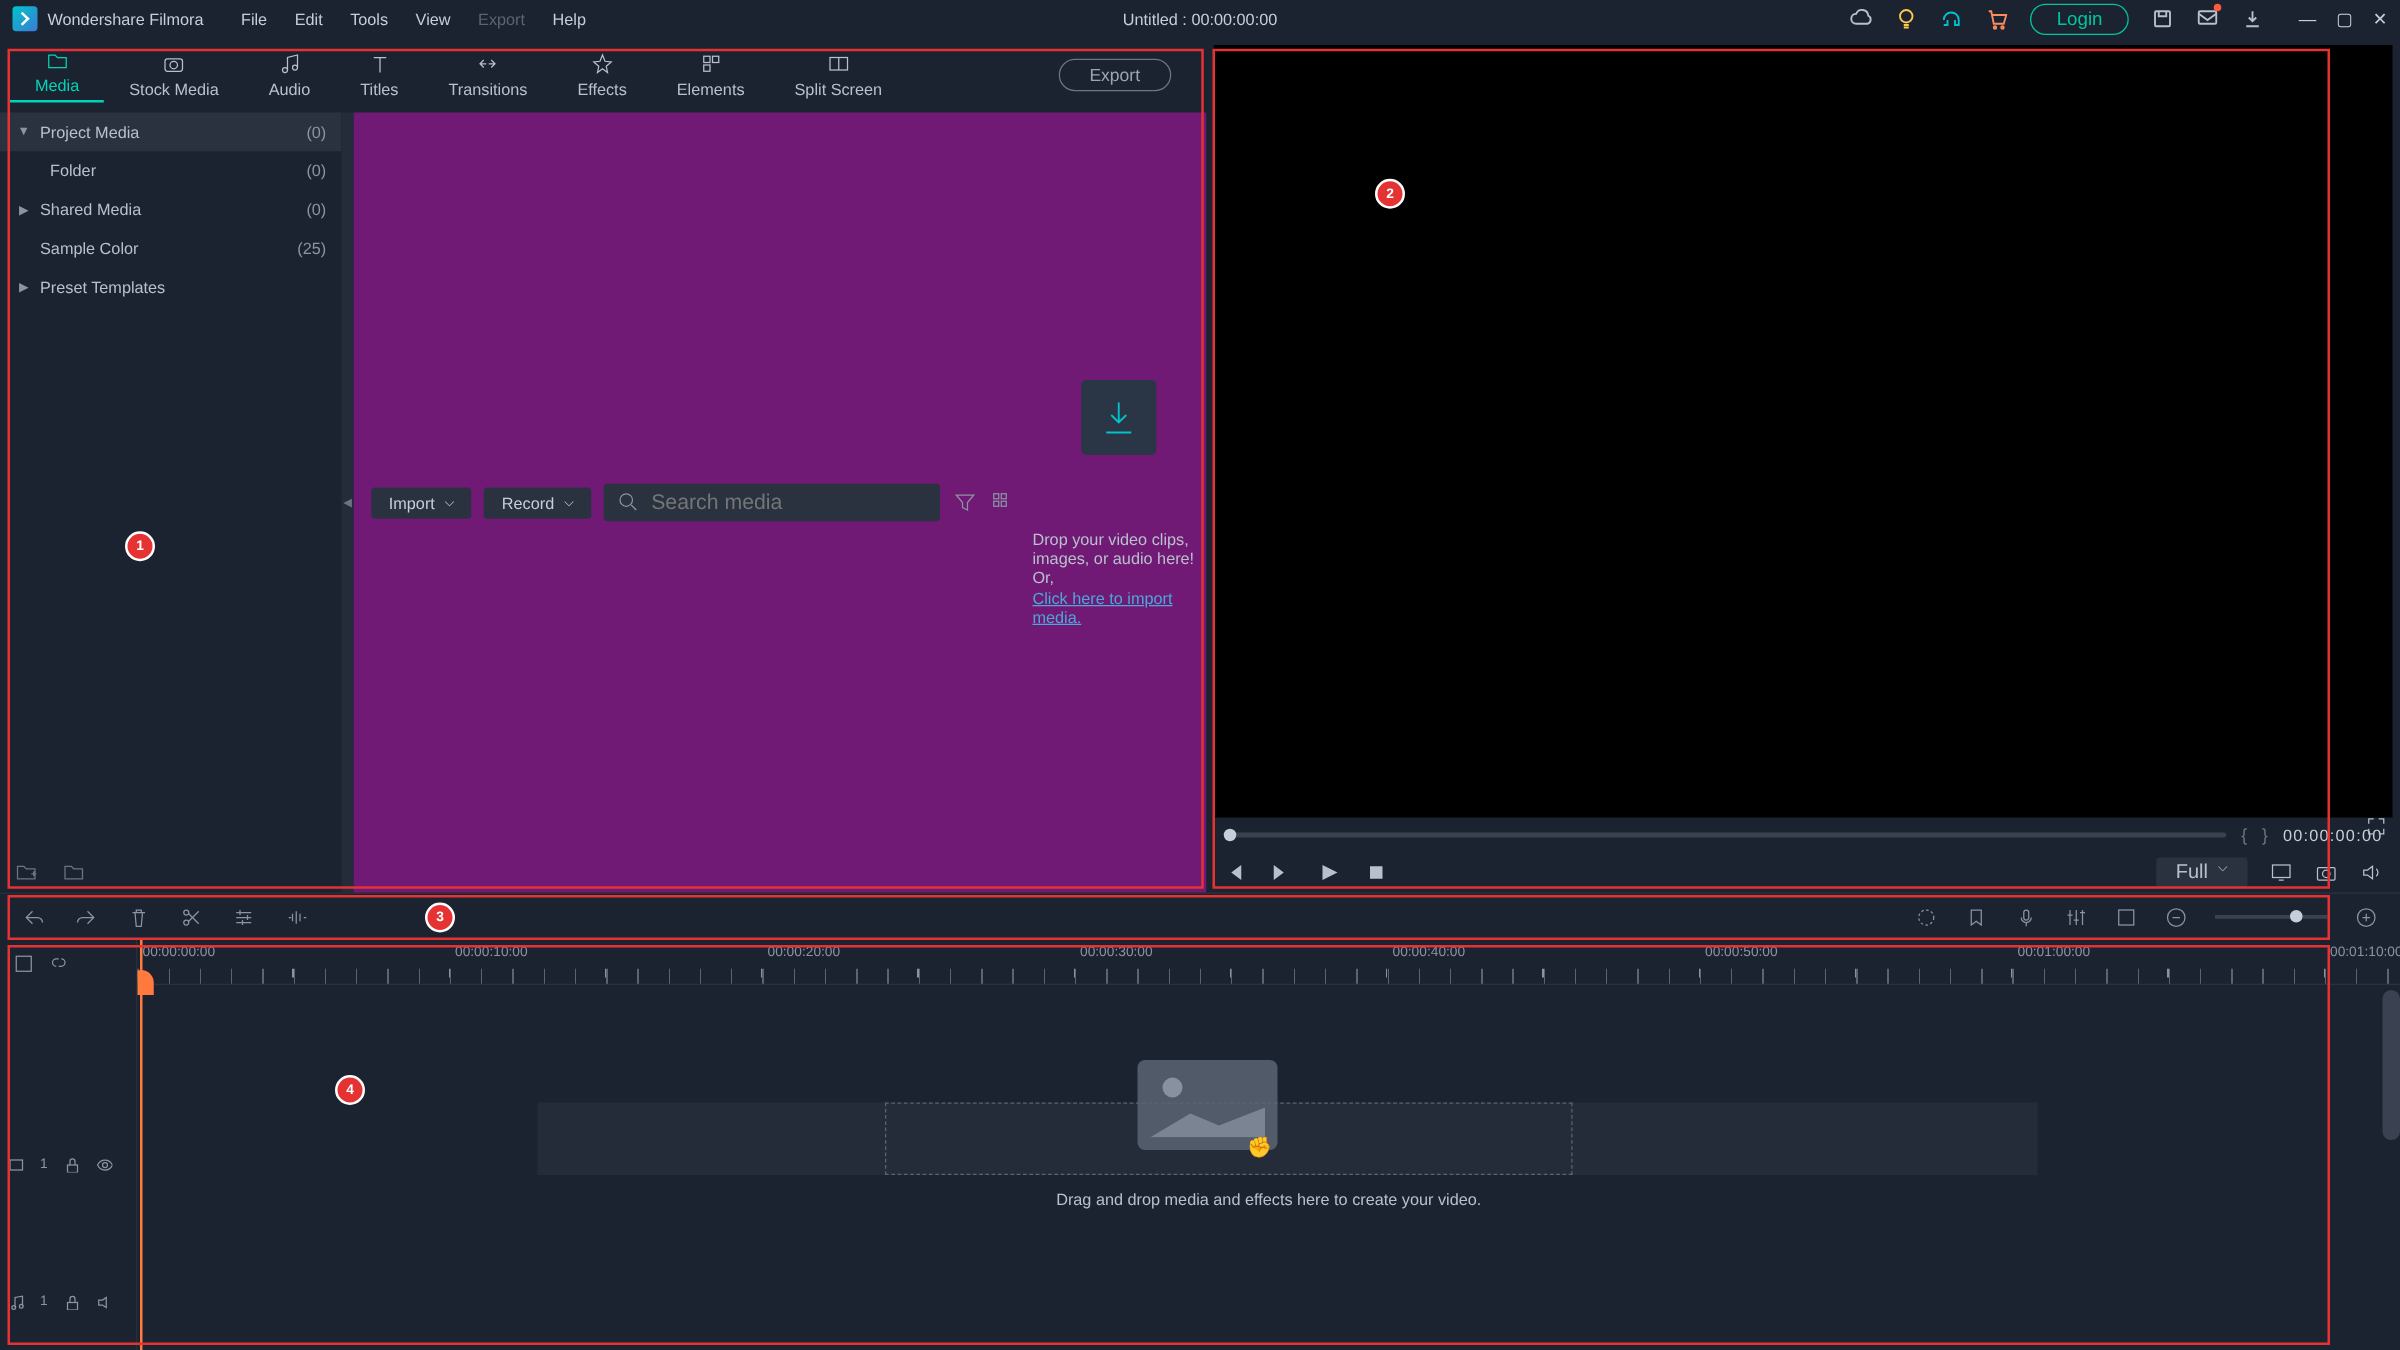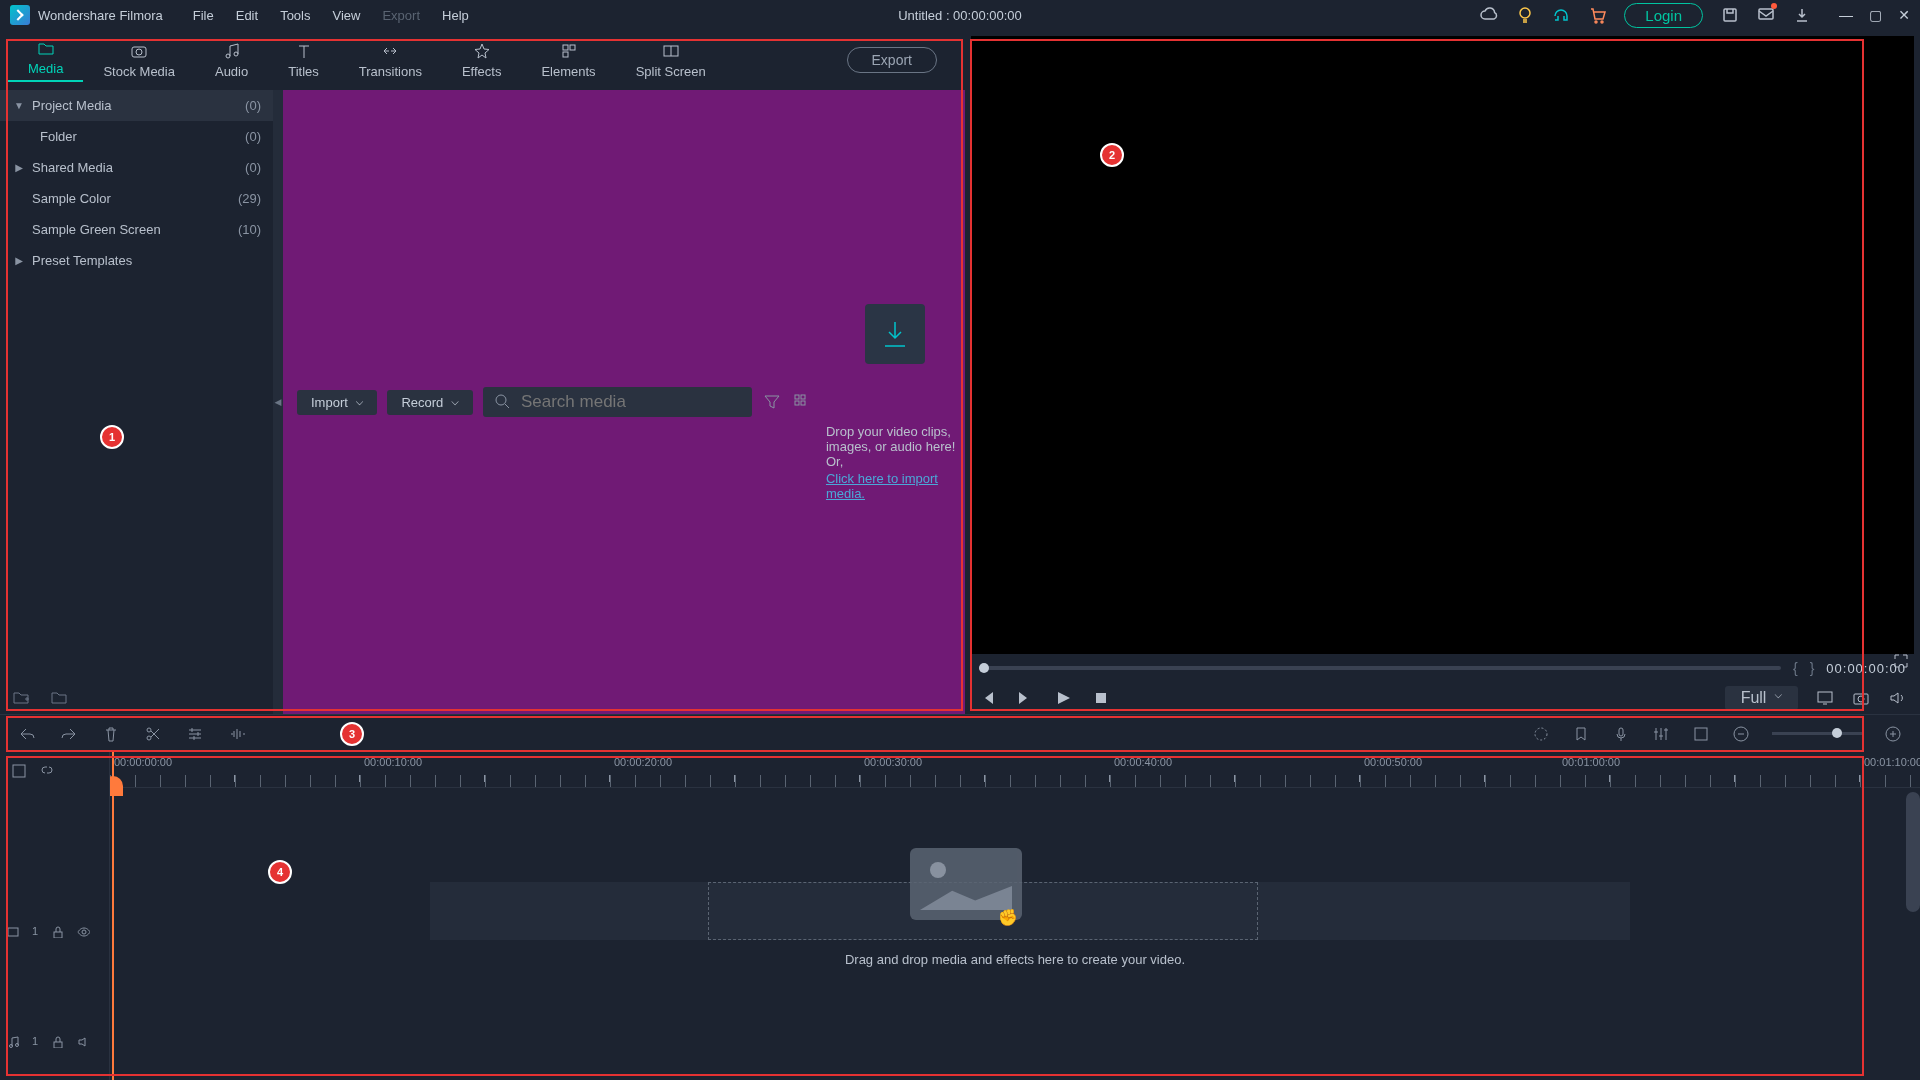--- a/index.html
+++ b/index.html
@@ -234,26 +234,21 @@
           <span class="count">(0)</span>
         </div>
         <div class="side-item">
           <span class="exp">▶</span>
           <span class="label">Shared Media</span>
           <span class="count">(0)</span>
         </div>
         <div class="side-item">
           <span class="exp"></span>
             <span class="label">Sample Color</span>
-          <span class="count">(29)</span>
-        </div>
-        <div class="side-item">
-          <span class="exp"></span>
-            <span class="label">Sample Green Screen</span>
-          <span class="count">(10)</span>
+          <span class="count">(25)</span>
         </div>
         <div class="side-item">
           <span class="exp">▶</span>
           <span class="label">Preset Templates</span>
         </div>
         <div class="side-foot">
           <svg>
               <path d="M2 5h5l2 2h7v8H2z M13 11h4m-2-2v4"></path>
             </svg>
           <svg>
@@ -433,21 +428,21 @@
     </div>
   </div>
   <div class="tl-body">
     <div class="ruler">
       <span class="tick-major" style="left:4px">00:00:00:00</span>
       <span class="tick-major" style="left:254px">00:00:10:00</span>
       <span class="tick-major" style="left:504px">00:00:20:00</span>
       <span class="tick-major" style="left:754px">00:00:30:00</span>
       <span class="tick-major" style="left:1004px">00:00:40:00</span>
       <span class="tick-major" style="left:1254px">00:00:50:00</span>
-      <span class="tick-major" style="left:1452px">00:01:00:00</span>
+      <span class="tick-major" style="left:1504px">00:01:00:00</span>
       <span class="tick-major" style="left:1754px">00:01:10:00</span>
       <div class="tick-marks"></div>
     </div>
     <div class="playhead"></div>
     <div class="tl-strip"></div>
     <div class="tl-drop-box"></div>
     <div class="tl-thumb"></div>
     <span class="cursor-grab">✊</span>
     <div class="tl-hint-text">Drag and drop media and effects here to create your video.</div>
     <div class="sb-vert"></div>

